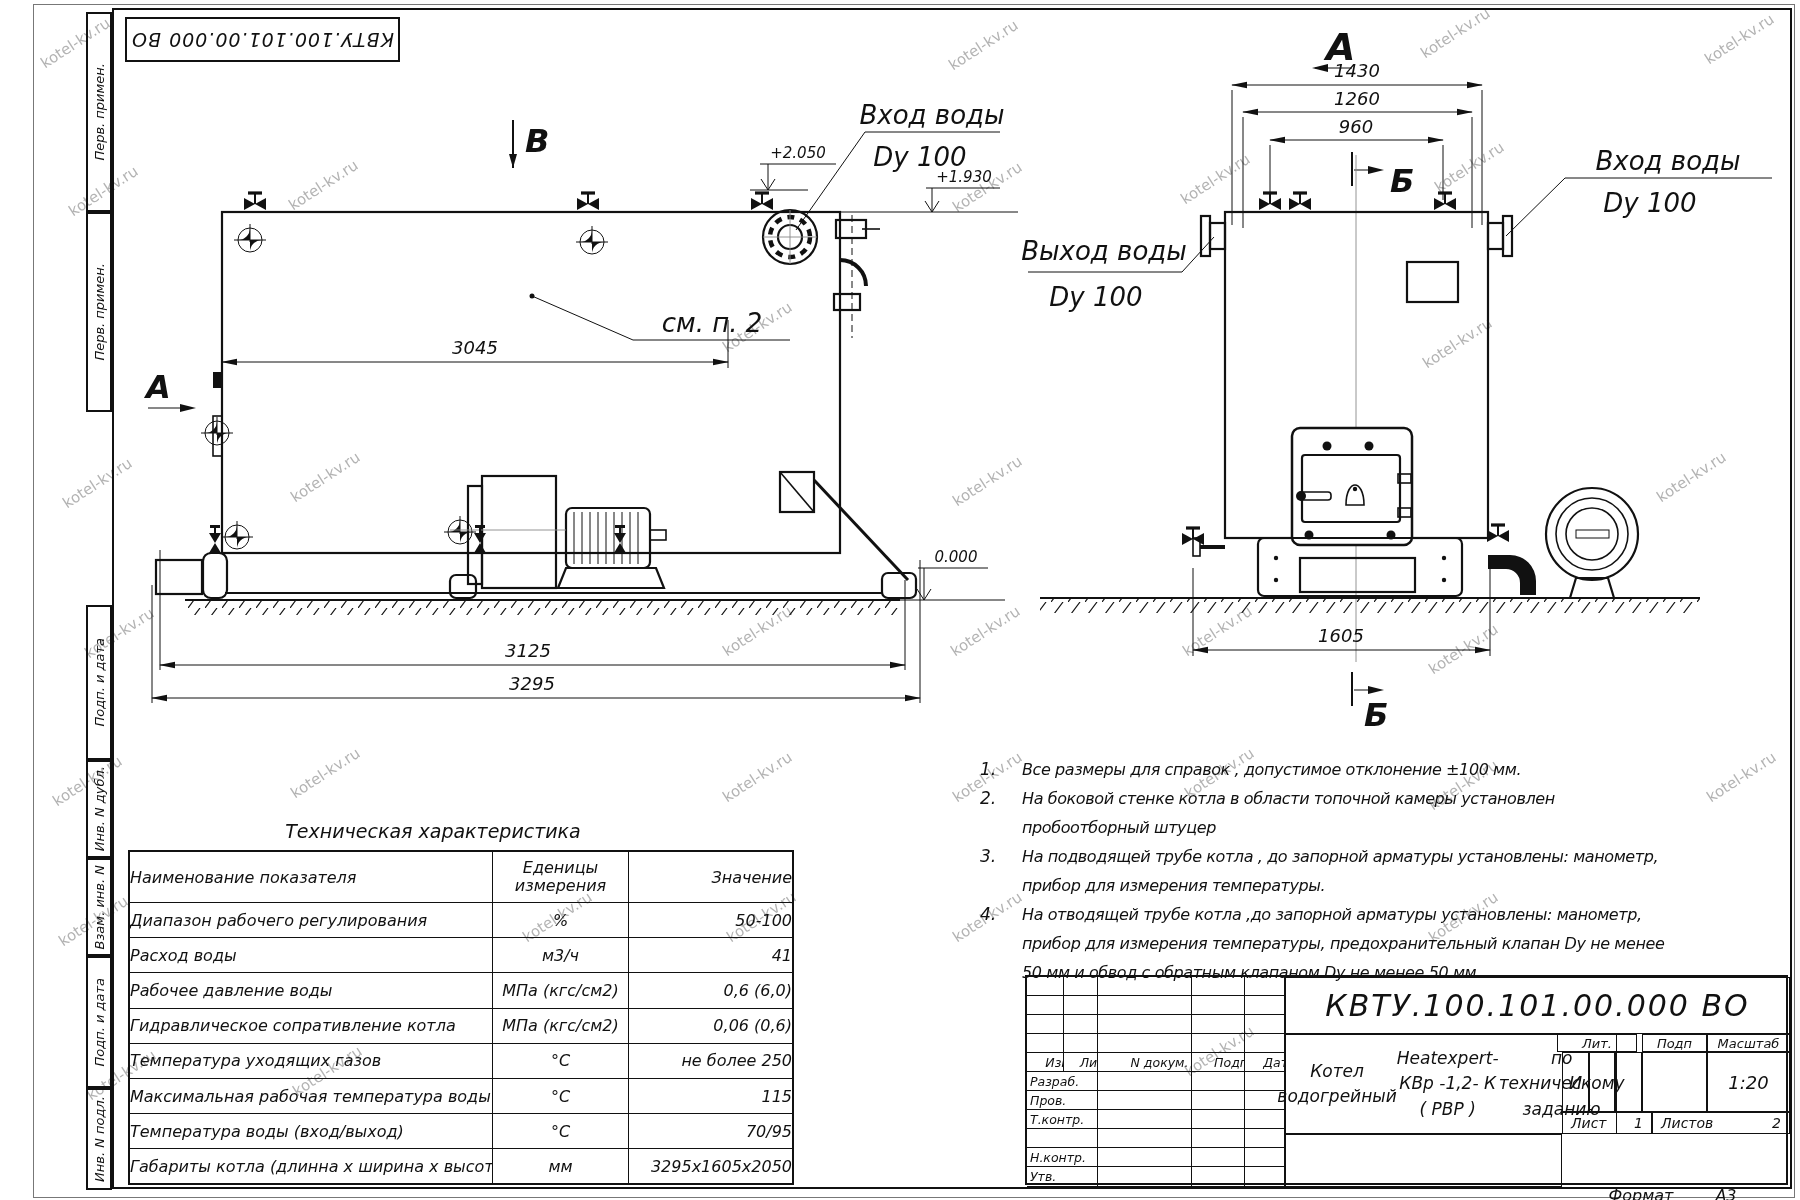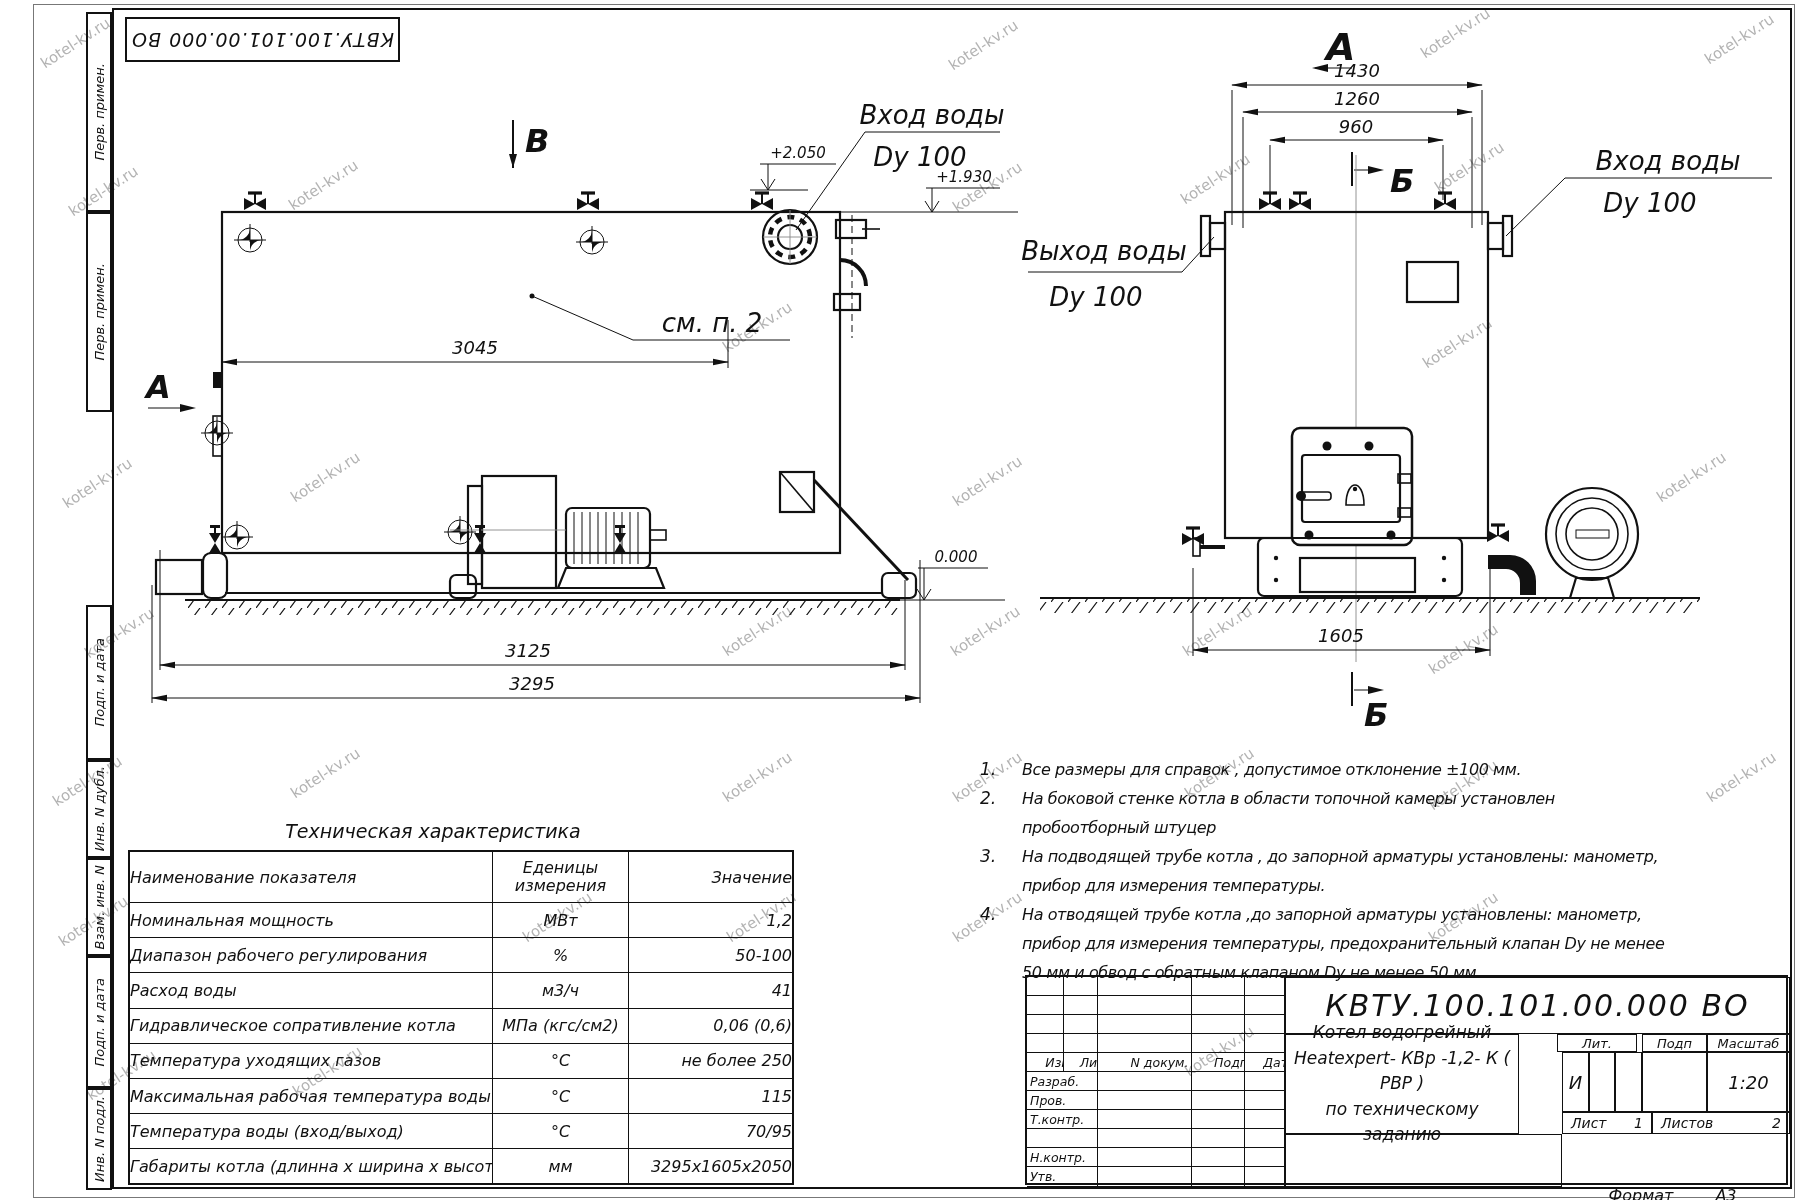--- a/index.html
+++ b/index.html
@@ -50,21 +50,21 @@
   .tb .cell{position:absolute;border:1.4px solid #111;box-sizing:border-box;font-style:italic;}
   .tb-left{position:absolute;left:0;top:0;width:258px;height:210px;display:grid;
            grid-template-columns:37px 34px 94px 53px 40px;
            grid-template-rows:repeat(4,19px) 19px repeat(5,19px) 1fr;}
   .tb-left div{border-right:1.4px solid #111;border-bottom:1.4px solid #111;box-sizing:border-box;
                font-size:12.5px;font-style:italic;display:flex;align-items:center;justify-content:center;
                white-space:nowrap;overflow:hidden;padding-left:30px;}
   .tb-left .rl{grid-column:1/3;justify-content:flex-start;padding-left:3px;}
   .docnum{left:258px;top:0;width:505px;height:57px;display:flex;align-items:center;justify-content:center;
           font-size:30px;letter-spacing:2px;white-space:nowrap;}
-  .namebox{left:258px;top:57px;width:234px;height:100px;display:flex;flex-direction:column;
+  .namebox{left:258px;top:57px;width:332px;height:100px;display:flex;flex-direction:row;
            align-items:center;justify-content:center;font-size:17px;line-height:1.5;text-align:center;}
   .extrabox{left:258px;top:157px;width:277px;height:53px;}
   .hlit{left:535px;top:57px;height:18px;font-size:13px;display:flex;align-items:center;justify-content:center;}
   .vlit{top:75px;height:60px;display:flex;align-items:center;justify-content:center;font-size:18px;}
   .rowLL{top:135px;height:22px;display:flex;align-items:center;font-size:14px;justify-content:space-between;
          padding:0 8px;}
   .logo{left:535px;top:157px;width:228px;height:53px;display:flex;align-items:center;justify-content:center;gap:7px;}
   .logo .kv{font-size:31px;font-weight:900;font-style:normal;letter-spacing:-1px;}
   .logo .sub{font-size:12px;font-weight:700;font-style:normal;line-height:1.25;}
   .fmt{left:1555px;top:1186px;width:235px;display:flex;justify-content:center;gap:42px;
@@ -411,33 +411,33 @@
   <table class="spec">
     <tbody>
         <tr class="hdr">
       <td class="cn">Наименование показателя</td>
       <td class="cu">
         <span class="two"><span>Еденицы</span><br><span>измерения</span></span>
       </td>
       <td class="cv">Значение</td>
     </tr>
     <tr class="row">
-      <td class="cn">Номинальная мощность</td>
-      <td class="cu">МВт</td>
-      <td class="cv">1,2</td>
-    </tr>
-    <tr class="row">
       <td class="cn">Диапазон рабочего регулирования</td>
       <td class="cu">%</td>
       <td class="cv">50-100</td>
     </tr>
     <tr class="row">
       <td class="cn">Расход воды</td>
       <td class="cu">м3/ч</td>
       <td class="cv">41</td>
+    </tr>
+    <tr class="row">
+      <td class="cn">Рабочее давление воды</td>
+      <td class="cu">МПа (кгс/см2)</td>
+      <td class="cv">0,6 (6,0)</td>
     </tr>
     <tr class="row">
       <td class="cn">Гидравлическое сопративление котла</td>
       <td class="cu">МПа (кгс/см2)</td>
       <td class="cv">0,06 (0,6)</td>
     </tr>
     <tr class="row">
       <td class="cn">Температура уходящих газов</td>
       <td class="cu">°С</td>
       <td class="cv">не более 250</td>

